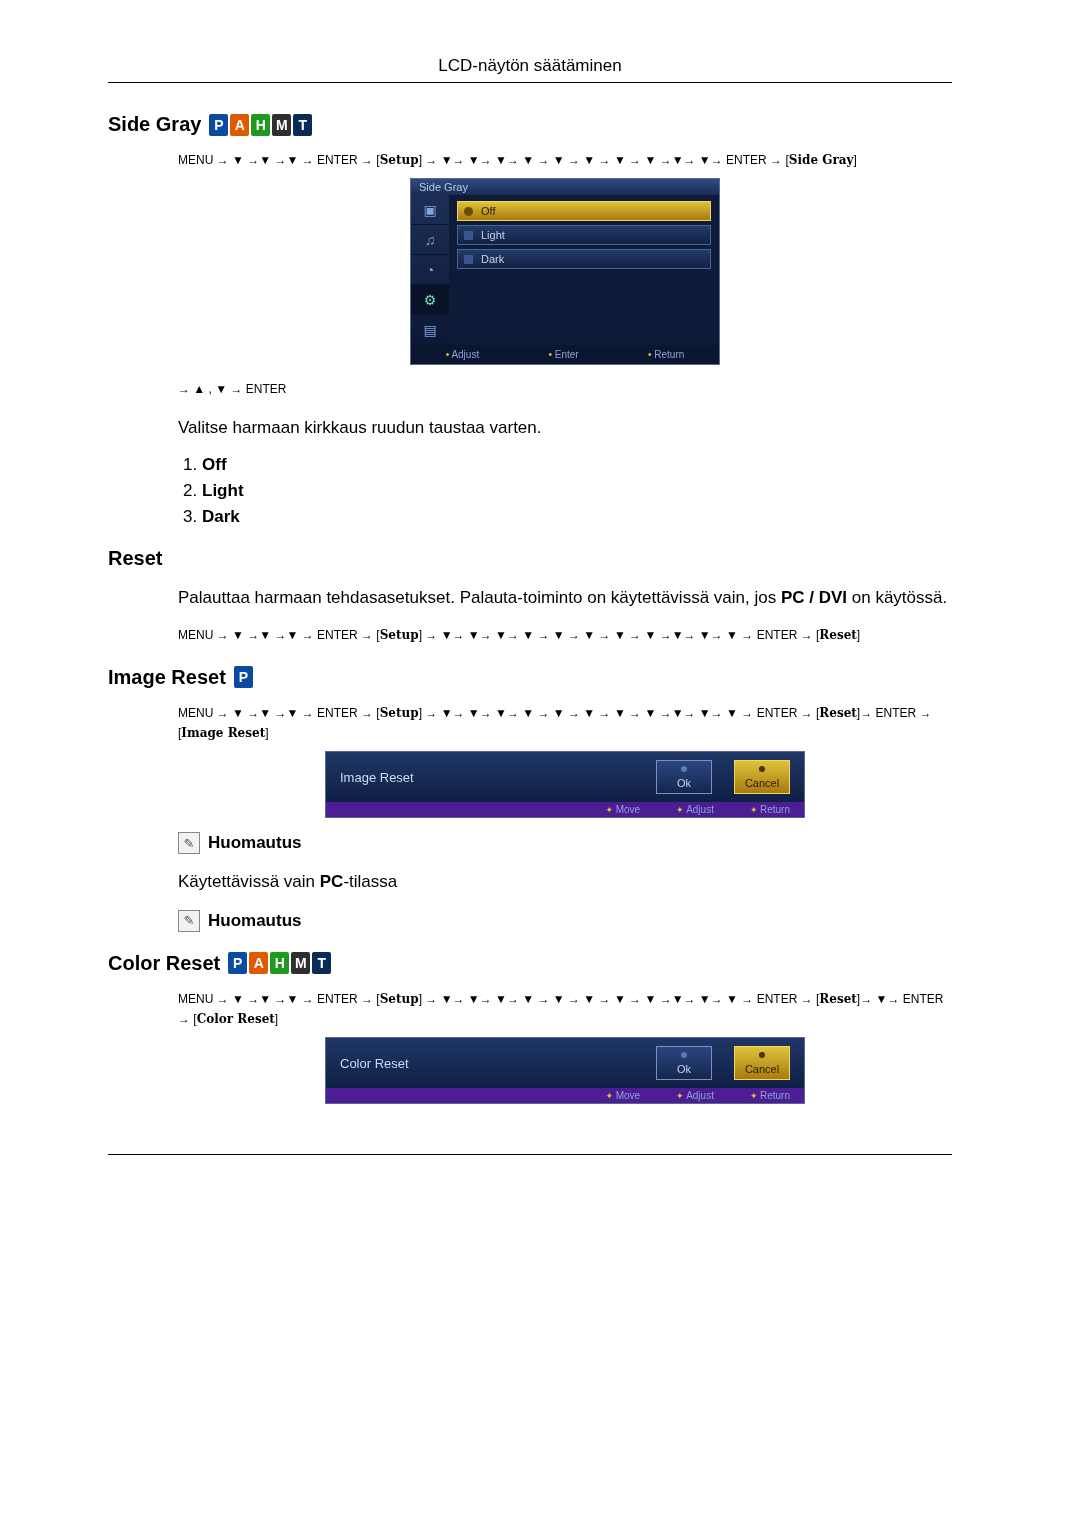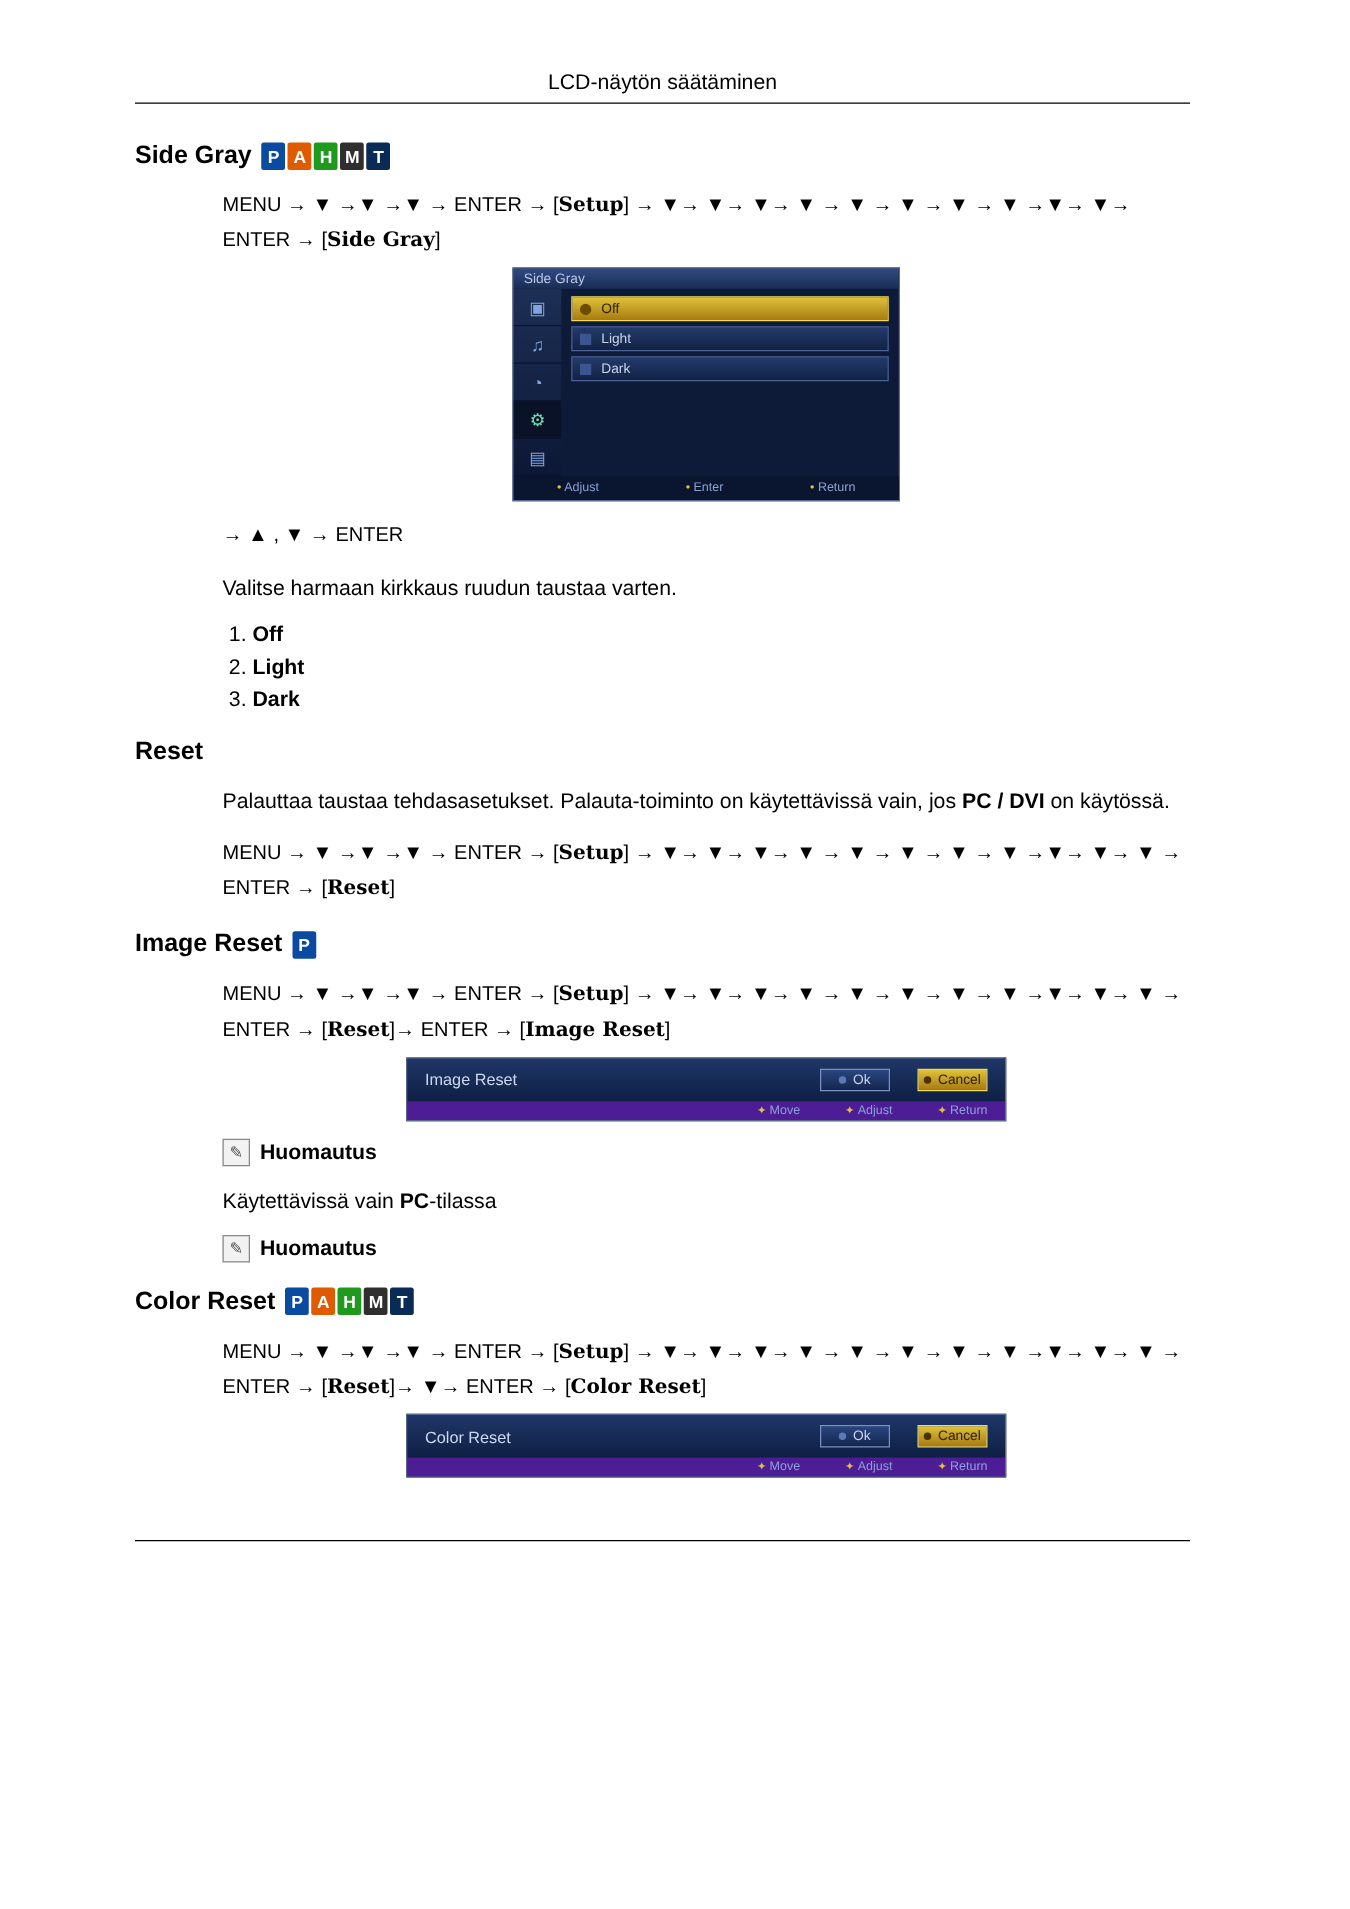--- a/index.html
+++ b/index.html
@@ -51,21 +51,21 @@
     color: #fff; font-weight: bold;
     border-radius: 2px;
   }
   .bg-P { background: #0a4aa0; }
   .bg-A { background: #e05a00; }
   .bg-H { background: #1f9a1f; }
   .bg-M { background: #2f2f2f; }
   .bg-T { background: #0a2b55; }
 
   .body-col { margin-left: 70px; }
-  .nav-line { font-size: 16px; line-height: 1.7; margin: 6px 0; }
+  .nav-line { font-size: 12px; line-height: 1.7; margin: 6px 0; }
   .tag { font-family: 'DejaVu Serif', Georgia, serif; font-weight: bold; }
   .para { margin: 14px 0; line-height: 1.6; }
 
   ol.opts { margin: 10px 0 10px 24px; }
   ol.opts li { margin: 6px 0; }
   ol.opts li span { font-weight: bold; }
 
   
   .osd-fig { display: flex; justify-content: center; margin: 8px 0 14px 0; }
   .osd {
@@ -130,25 +130,26 @@
   .osd-small-row {
     display: flex; align-items: center;
     justify-content: space-between;
     padding: 8px 14px;
     background: linear-gradient(#1f3766, #0f1f44);
   }
   .osd-small-row .label { color: #cdd9f2; font-size: 13px; }
   .osd-small-row .ctrl { display: flex; gap: 22px; }
   .btn-sm {
     display: inline-flex; align-items: center; justify-content: center;
-    height: 18px; min-width: 56px;
+    height: 34px; min-width: 56px;
     border: 1px solid #7990c4;
     background: linear-gradient(#2a4680, #14264d);
     font-size: 11px;
     gap: 5px;
+    flex-direction: column;
   }
   .btn-sm.sel { background: linear-gradient(#e0c23a, #a67b10); color: #2a1e00; border-color: #f0d760; }
   .btn-sm .dot { width: 6px; height: 6px; border-radius: 50%; background: #5d78b6; }
   .btn-sm.sel .dot { background: #4a3300; }
   .osd-small-footer {
     display: flex; justify-content: flex-end; gap: 36px;
     padding: 2px 14px; font-size: 10px;
     background: #4c1d95; color: #8ba2d4;
   }
   .osd-small-footer > span::before { content: "✦ "; color: #e0c23a; font-size: 9px; }
@@ -227,21 +228,21 @@
       <li><span>Light</span></li>
       <li><span>Dark</span></li>
     </ol>
   </div>
 
   <h2 class="section">
     <span>Reset</span>
   </h2>
   <div class="body-col">
     <p class="para">
-      <span>Palauttaa taustaa tehdasasetukset. Palauta-toiminto on käytettävissä vain, jos </span><b>PC / DVI</b><span> on käytössä.</span>
+      <span>Palauttaa harmaan tehdasasetukset. Palauta-toiminto on käytettävissä vain, jos </span><b>PC / DVI</b><span> on käytössä.</span>
     </p>
     <p class="nav-line">
       <span>MENU → ▼ →▼ →▼ → ENTER → </span>[<span class="tag">Setup</span>]<span> → ▼→ ▼→ ▼→ ▼ → ▼ → ▼ → ▼ → ▼ →▼→ ▼→ ▼ → ENTER → </span>[<span class="tag">Reset</span>]
     </p>
   </div>
 
   <h2 class="section">
     <span>Image Reset</span>
     <span class="badge-strip">
       <span class="badge bg-P">P</span>

